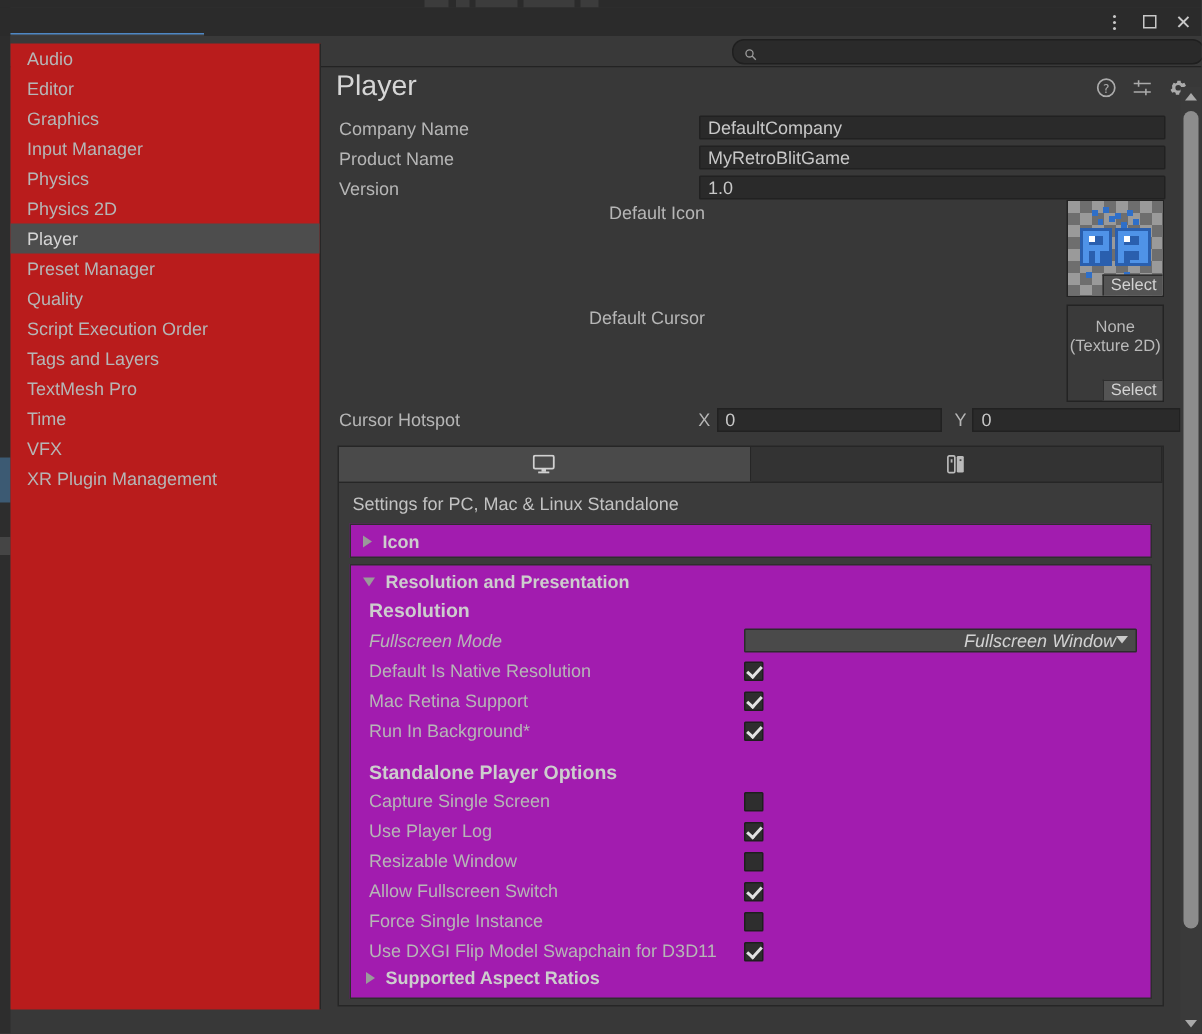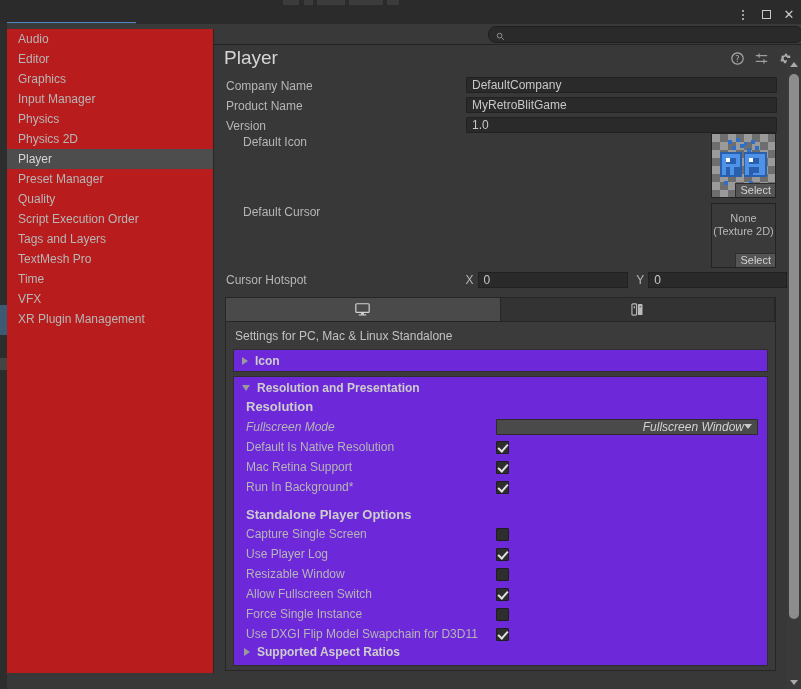--- a/index.html
+++ b/index.html
@@ -64,21 +64,21 @@
   
   .prow{height:20px;display:flex;align-items:flex-end;}
   .plabel{width:252px;padding-left:12px;box-sizing:border-box;font-size:12px;color:#b6b6b6;
           white-space:nowrap;}
   .pfield{flex:1;margin-right:10px;height:16px;background:#2a2a2a;border:1px solid #212121;
           display:flex;align-items:center;padding-left:5px;box-sizing:border-box;
           font-size:12px;color:#c8c8c8;border-radius:1px;}
 
   
   .objrow{position:relative;height:68px;}
-  .objrow .plabel{position:absolute;left:17px;top:2px;}
+  .objrow .plabel{position:absolute;left:4px;top:2px;text-align:right;}
   .objbox{position:absolute;right:11px;top:0;width:65px;height:65px;border:1px solid #232323;
           background:#3f3f3f;box-sizing:border-box;}
   .objbox.none{background:#3a3a3a;display:flex;flex-direction:column;align-items:center;
                justify-content:flex-start;padding-top:8px;}
   .objbox .nonetxt{font-size:11px;color:#b9b9b9;line-height:13px;text-align:center;}
   .selbtn{position:absolute;right:0;bottom:0;height:13px;background:#545454;color:#d2d2d2;
           font-size:11px;padding:0 4px;line-height:13px;border-top:1px solid #2e2e2e;
           border-left:1px solid #2e2e2e;}
   .checker{position:absolute;inset:0;background-color:#9a9a9a;
     background-image:
@@ -95,21 +95,21 @@
             padding-left:5px;box-sizing:border-box;font-size:12px;color:#c8c8c8;}
 
   
   .platbox{margin:6px 11px 0 11px;border:1px solid #262626;background:#3b3b3b;}
   .plattabs{display:flex;height:23px;background:#333333;border-bottom:1px solid #262626;}
   .ptab{flex:1;display:flex;align-items:center;justify-content:center;border-right:1px solid #262626;}
   .ptab.active{background:#4a4a4a;}
   .ptab svg{display:block;opacity:.9;}
   .plat-sub{font-size:12px;color:#c2c2c2;padding:7px 0 6px 9px;}
 
-  .section{margin:0 7px 4px 7px;border:1px solid #2e2e2e;background:#6d28d9;}
+  .section{margin:0 7px 4px 7px;border:1px solid #2e2e2e;background:#a21caf;}
   .sec-head{display:flex;align-items:center;height:21px;padding-left:8px;gap:7px;
             font-size:12px;font-weight:bold;color:#cdcdcd;}
   .tri{width:0;height:0;}
   .tri.right{border-left:6px solid #9a9a9a;border-top:4px solid transparent;border-bottom:4px solid transparent;}
   .tri.down{border-top:6px solid #9a9a9a;border-left:4px solid transparent;border-right:4px solid transparent;}
   .sec-body{padding-bottom:5px;}
   .subhead{font-size:13px;font-weight:bold;color:#cdcdcd;padding:1px 0 2px 12px;}
 
   .crow{height:20px;display:flex;align-items:center;}
   .crow .plabel{width:262px;padding-left:12px;}

